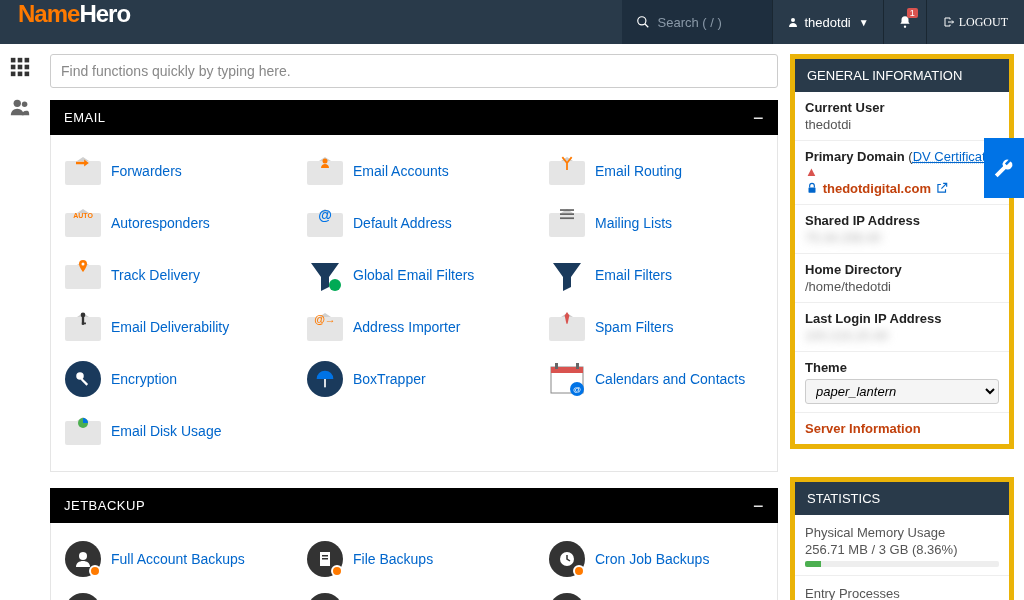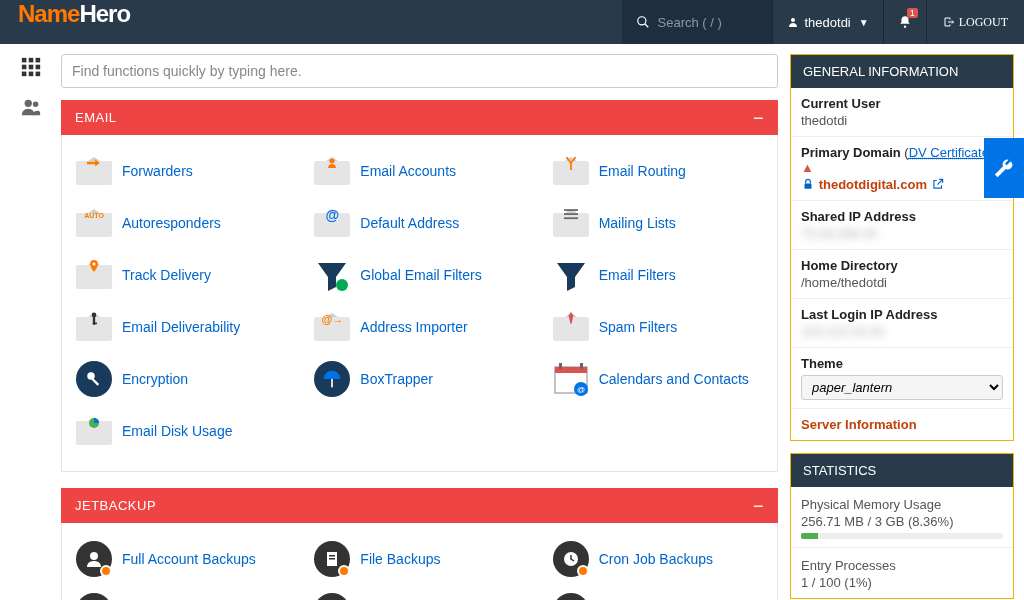--- a/index.html
+++ b/index.html
@@ -19,48 +19,48 @@
 .topbar-bell .badge { position: absolute; top: 8px; right: 8px; background: #d9534f; color:#fff; font-size: 9px; padding: 0 3px; border-radius: 2px; }
 .topbar-logout { padding: 0 16px; height: 44px; display: flex; align-items: center; font-size: 12px; cursor: pointer; font-family: Liberation Serif, serif; }
 .topbar-sep { width: 1px; height: 44px; background: #1a2732; }
 
 .icon { display:inline-block; }
 .i-search { width:14px; height:14px; }
 .i-user { width:12px; height:12px; }
 .i-bell { width:14px; height:14px; }
 .i-logout { width:12px; height:12px; margin-right:4px;}
 
-.body-wrap { display: flex; height: 556px; padding-left: 11px; }
+.body-wrap { display: flex; height: 556px; }
 .leftbar { width: 40px; padding-top: 12px; display: flex; flex-direction: column; align-items: center; gap: 18px; color: #555; }
 .leftbar .lb-item { width: 22px; height: 22px; cursor: pointer; color:#444; }
 
 .main { flex: 1; padding: 10px 12px 10px 10px; overflow-y: auto; }
 .quicksearch { width: 100%; border: 1px solid #ccc; border-radius: 3px; padding: 8px 10px; font-size: 14px; color: #555; margin-bottom: 12px; }
 .quicksearch::placeholder { color: #888; }
 
 .panel { margin-bottom: 16px; }
-.panel-head { background: #ef4444; color: #fff; padding: 10px 14px; font-size: 13px; letter-spacing: 0.5px; display: flex; align-items: center; justify-content: space-between; }
+.panel-head { background: #000000; color: #fff; padding: 10px 14px; font-size: 13px; letter-spacing: 0.5px; display: flex; align-items: center; justify-content: space-between; }
 .panel-head .collapse { font-size: 18px; cursor:pointer; line-height:10px;}
 .panel-body { border: 1px solid #e5e5e5; border-top: none; padding: 10px 0 14px 0; display: grid; grid-template-columns: repeat(3, 1fr); }
 .item { display: flex; align-items: center; padding: 8px 14px; }
 .item .item-icon { width: 36px; height: 36px; margin-right: 10px; display:flex; align-items:center; justify-content:center; flex-shrink:0; }
 .item a { color: #0066cc; text-decoration: none; font-size: 14px; }
 
 
 .env { width:36px; height:28px; position:relative; }
 .env-body { width:36px; height:24px; background:#e5e5e5; border-radius:2px; position:absolute; bottom:0; }
 .env-flap { width:0; height:0; border-left:18px solid transparent; border-right:18px solid transparent; border-bottom:12px solid #d0d0d0; position:absolute; top:0; }
 .env .badge-circle { position:absolute; width:16px; height:16px; border-radius:50%; top:-2px; left:10px; display:flex;align-items:center;justify-content:center;}
 
 .circle-icon { width:36px; height:36px; border-radius:50%; background:#1a3a5c; display:flex; align-items:center; justify-content:center; color:#fff; position:relative;}
 .circle-icon.dark { background:#333; }
 .circle-icon .corner { position:absolute; bottom:0; right:0; width:12px; height:12px; background:#ff7a00; border-radius:50%; border:2px solid #fff; }
 
 .sidebar { width: 234px; padding: 10px 10px 10px 0; overflow-y:auto; }
-.side-panel { border: 1px solid #eab308; margin-bottom: 12px; }
+.side-panel { border: 5px solid #eab308; margin-bottom: 28px; }
 .side-head { background: #293a4a; color: #fff; padding: 9px 12px; font-size: 13px; }
 .side-body { padding: 0; }
 .side-row { padding: 8px 10px; border-bottom: 1px solid #eee; font-size: 13px; }
 .side-row:last-child { border-bottom:none; }
 .side-label { font-weight: 600; color: #222; }
 .side-val { color: #555; margin-top: 2px; }
 .side-link { color: #c2410c; text-decoration:none;font-weight:bold; }
 .blurred { filter: blur(4px); color:#aaa; }
 .dv-link { color:#0066cc; }
 .warn-tri { color:#d9534f; font-size:13px; }

